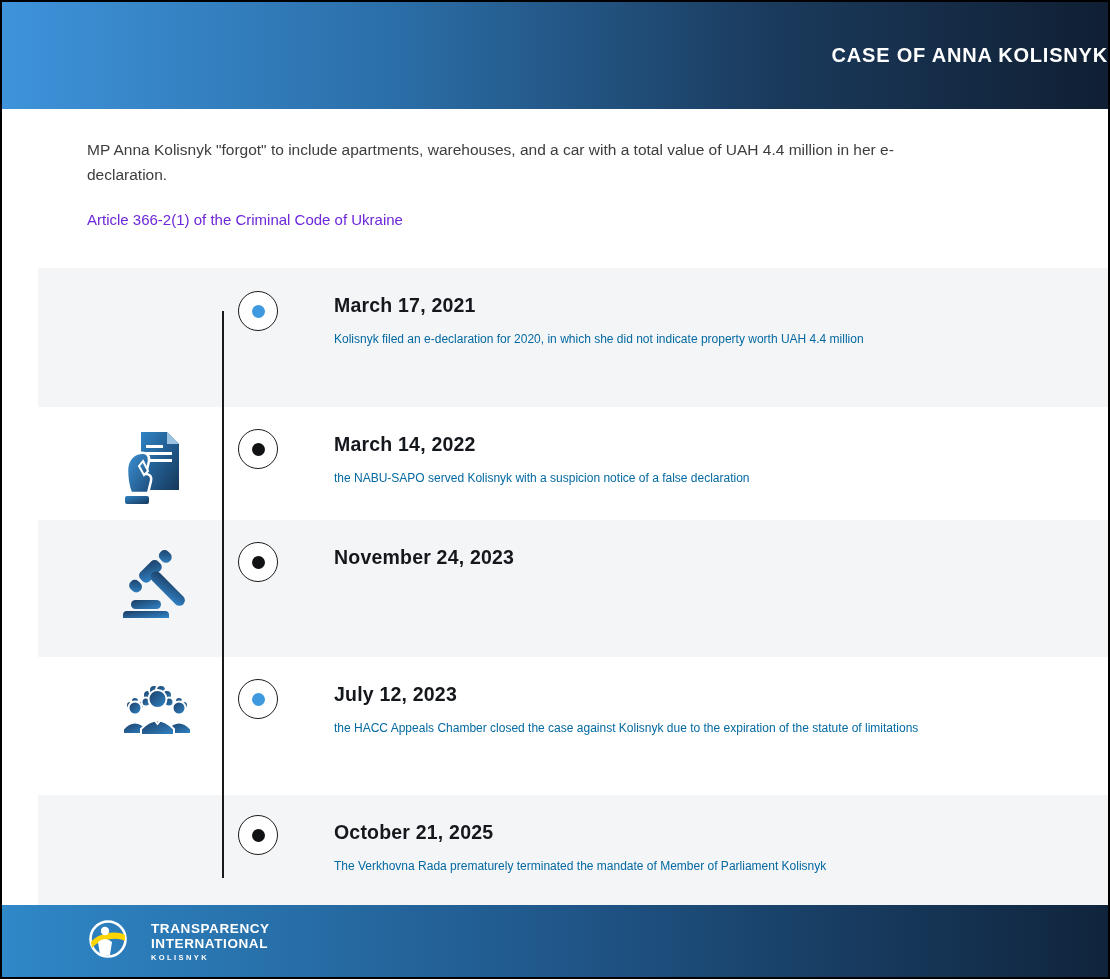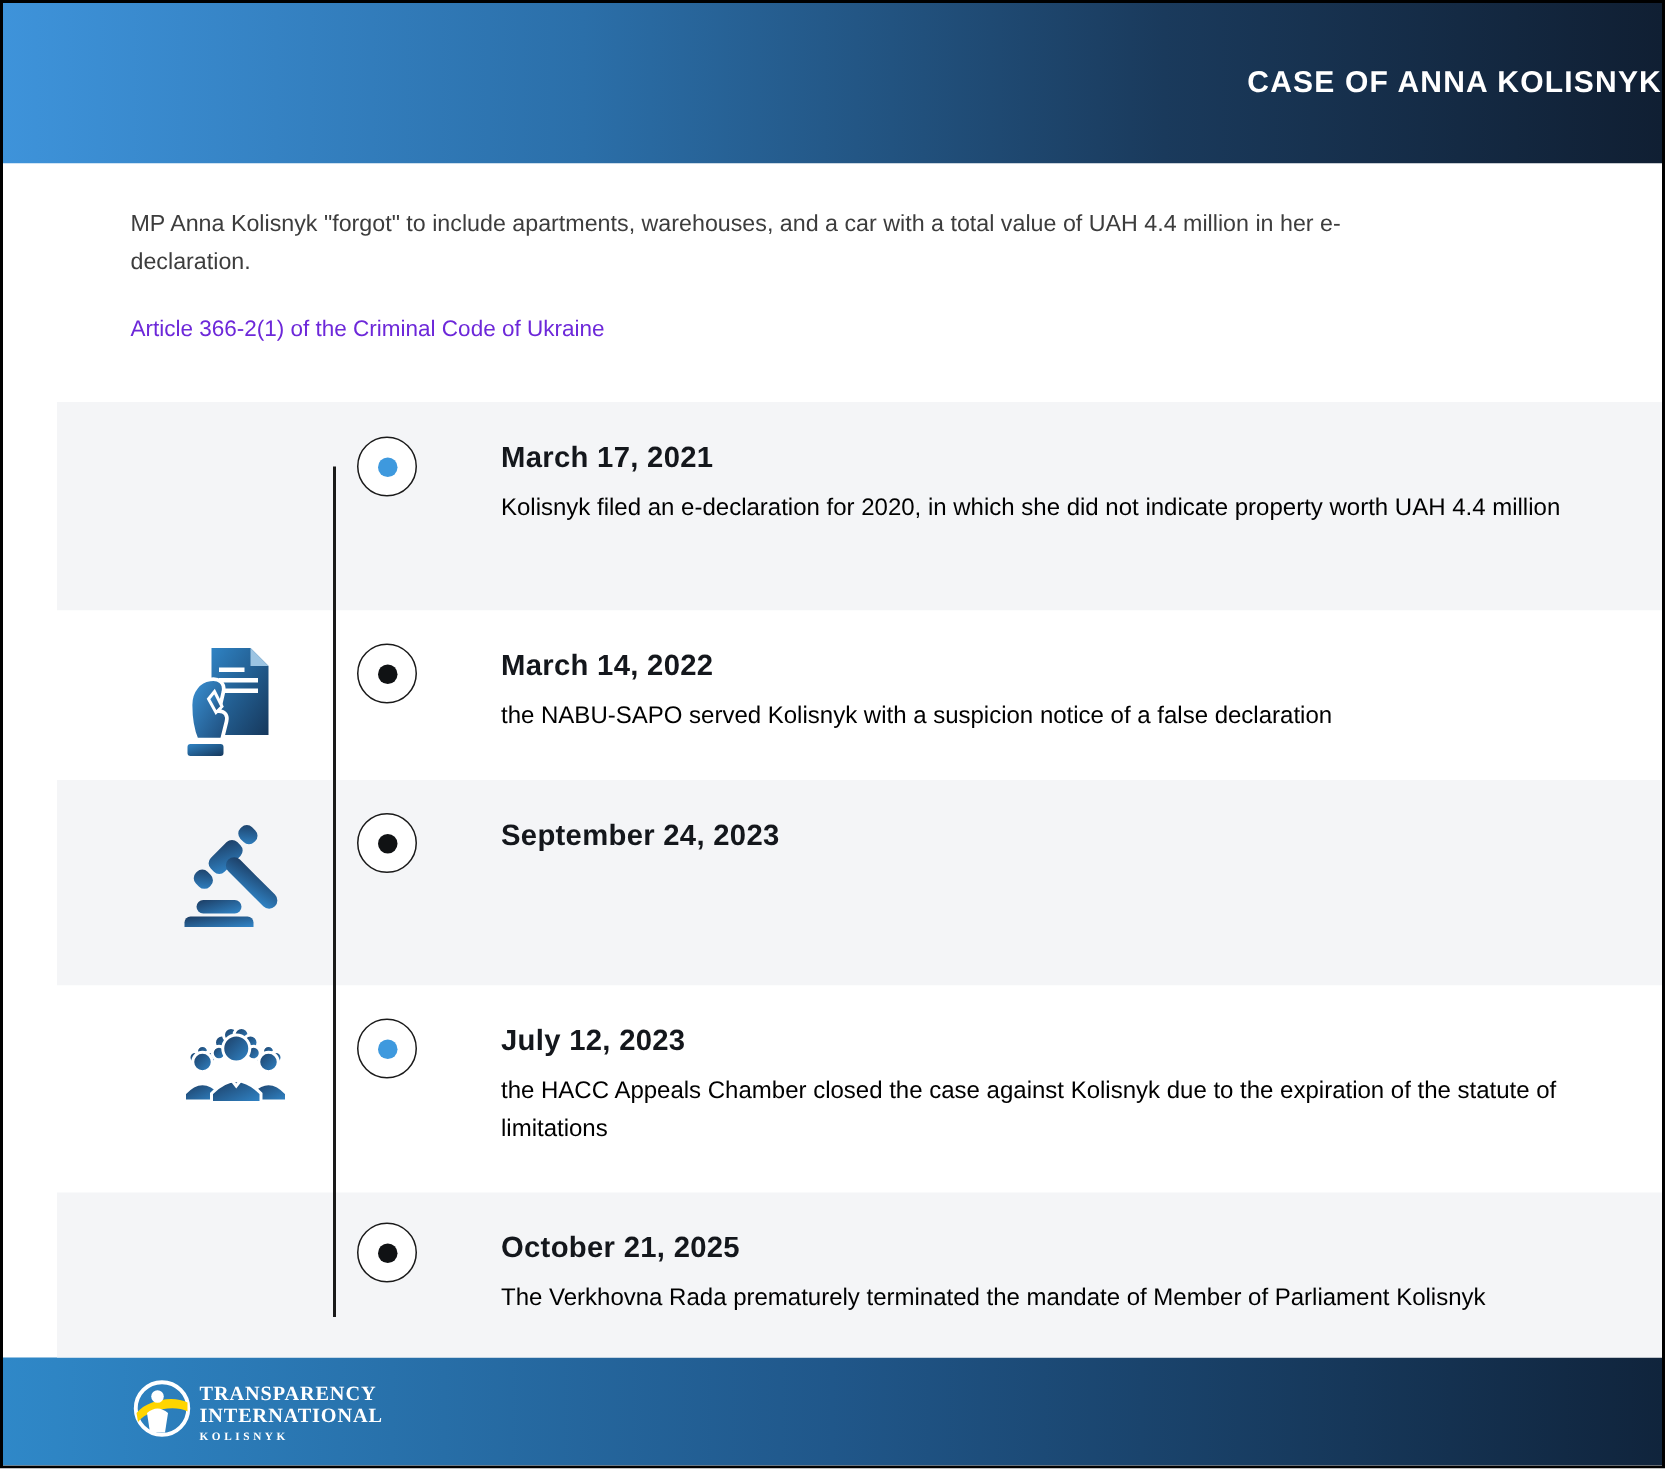--- a/index.html
+++ b/index.html
@@ -106,34 +106,34 @@
     max-width: 712px;
   }
   .date {
     font-size: 19.5px;
     font-weight: bold;
     color: #14171c;
     letter-spacing: 0.2px;
   }
   .desc {
     margin-top: 10px;
-    font-size: 16px;
+    font-size: 12px;
     line-height: 24.5px;
-    color: #000000;
+    color: #0369a1;
   }
 
   
   .footer {
     height: 72px;
     background: linear-gradient(90deg, #2f88c8 0%, #20578a 50%, #10243c 100%);
     display: flex;
     align-items: center;
     padding-left: 85px;
   }
-  .logo { display: flex; align-items: center; gap: 4px; font-family: Liberation Serif, serif; }
+  .logo { display: flex; align-items: center; gap: 22px; }
   .logo-text { color: #ffffff; }
   .logo-line { font-size: 13.5px; font-weight: bold; letter-spacing: 0.6px; line-height: 15px; }
   .logo-sub  { font-size: 7.5px; font-weight: bold; letter-spacing: 2.4px; margin-top: 2px; }
 </style>
 </head>
 <body>
 
 <div class="page">
 
   <div class="header">
@@ -211,21 +211,21 @@
           </g>
 
           <rect x="12" y="52" width="30" height="9" rx="4.5" fill="url(#ig2)"></rect>
           <path d="M8 63 h38 a4 4 0 0 1 4 4 v3 h-46 v-3 a4 4 0 0 1 4-4 z" fill="url(#ig2)"></path>
         </svg>
       </div>
       <div class="circle">
         <div class="dot black"></div>
       </div>
       <div class="content">
-        <div class="date">September 24, 2023</div>
+        <div class="date">November 24, 2023</div>
       </div>
     </div>
 
     <div class="row r4">
       <div class="icon-box">
         <svg width="76" height="70" viewBox="0 0 76 70">
           <defs>
             <linearGradient id="ig3" x1="0" y1="0" x2="1" y2="1">
               <stop offset="0" stop-color="#1c3c62"></stop>
                 <stop offset="1" stop-color="#3186c9"></stop>

